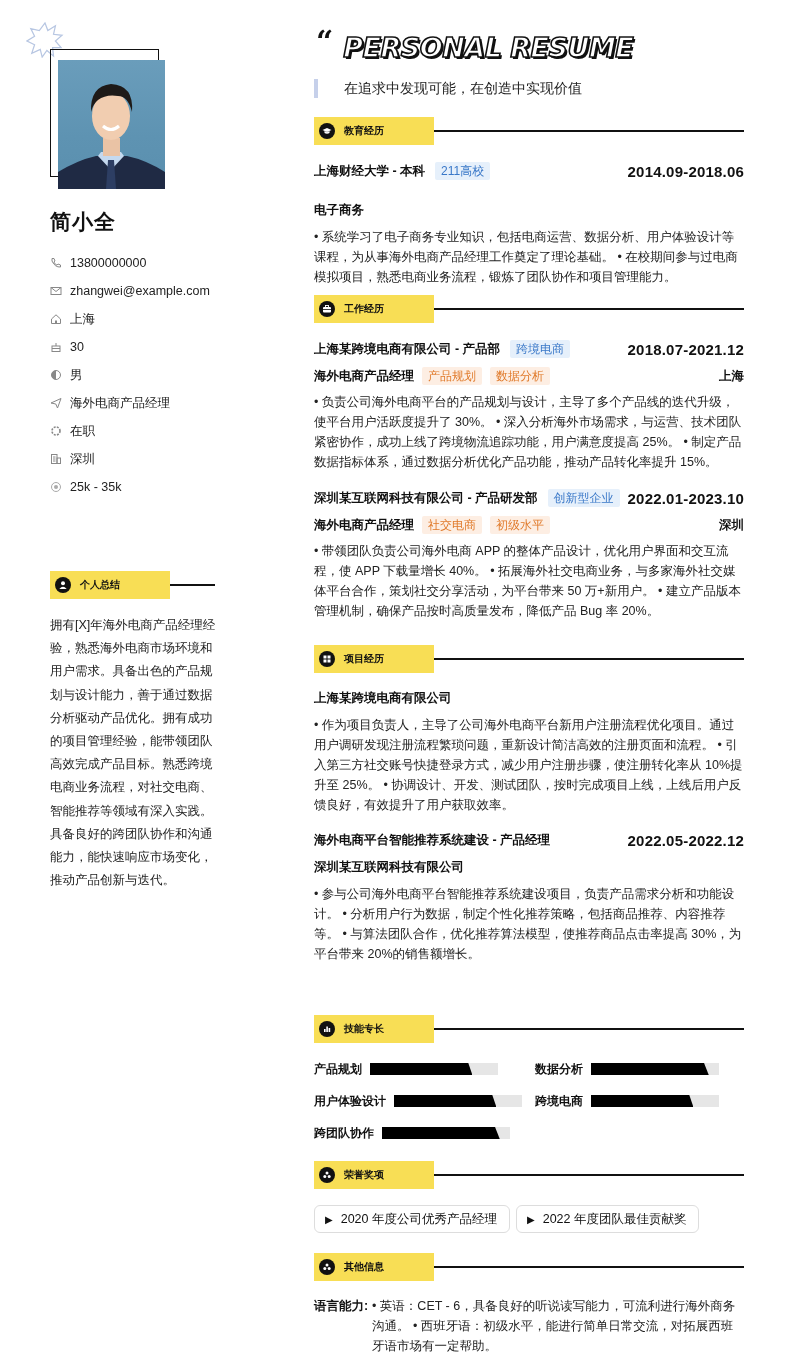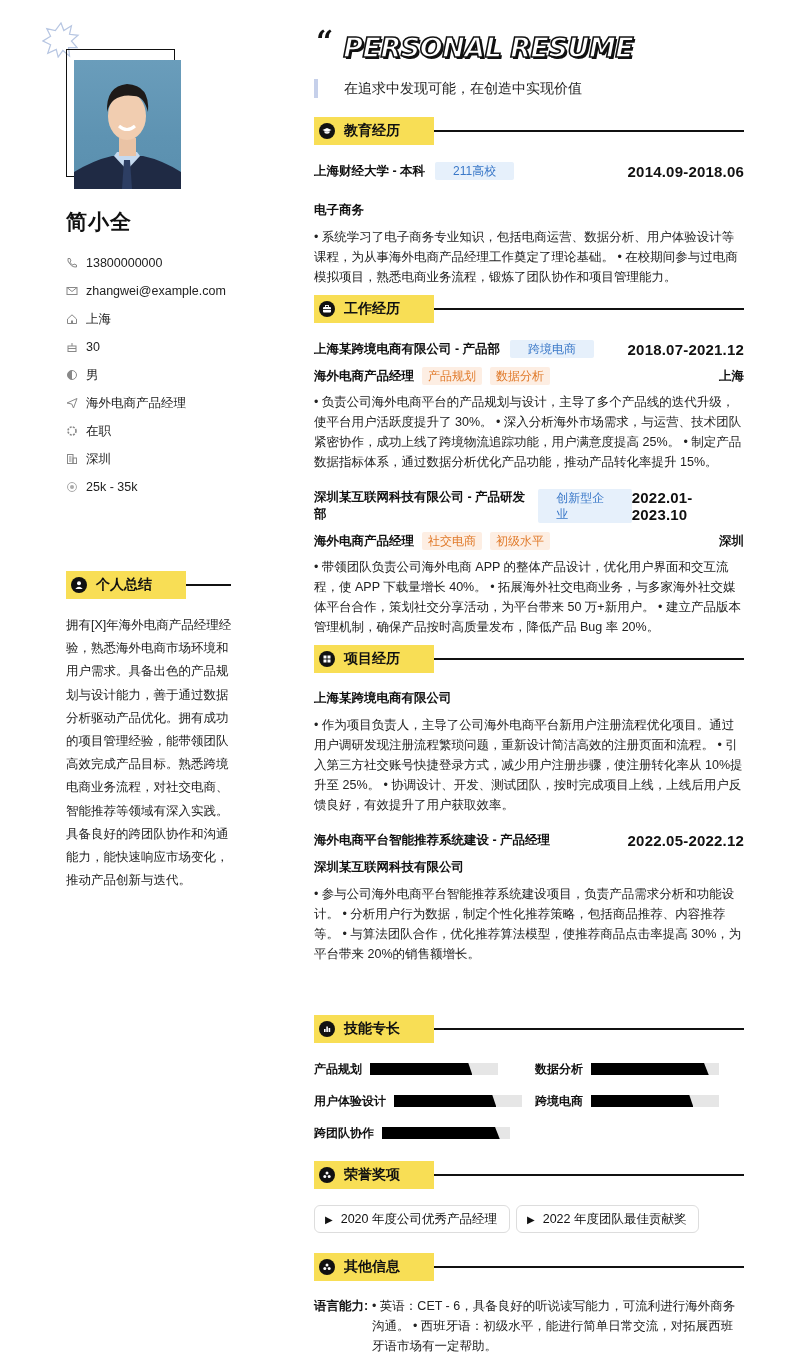--- a/index.html
+++ b/index.html
@@ -1,49 +1,49 @@
 <!DOCTYPE html>
 <html><head>
 <meta charset="utf-8">
 <style>
   * { box-sizing: border-box; margin: 0; padding: 0; }
   html, body { width: 794px; height: 1357px; background: #ffffff; overflow: hidden; }
   body { font-family: "Liberation Sans", "DejaVu Sans", sans-serif; color: #111; position: relative; }
 
   
-  .left { position: absolute; left: 16px; top: 0; width: 290px; height: 998px; }
+  .left { position: absolute; left: 0; top: 0; width: 290px; height: 998px; }
   .star { position: absolute; left: 26px; top: 22px; width: 38px; height: 36px; }
   .photo-frame { position: absolute; left: 50px; top: 49px; width: 108px; height: 128px; border: 1.5px solid #111; border-right: none; border-bottom: 1.5px solid #111; }
   .photo-frame::after { content: ""; position: absolute; right: -1px; top: -1px; width: 1.5px; height: 11px; background: #111; }
   .photo { position: absolute; left: 58px; top: 60px; width: 107px; height: 129px; background: linear-gradient(180deg, #6a9dbb 0%, #5e93b2 60%, #5a8fae 100%); overflow: hidden; }
   .name { position: absolute; left: 50px; top: 208px; font-size: 21px; font-weight: bold; letter-spacing: 1px; }
   .info-list { position: absolute; left: 50px; top: 249px; }
   .info-item { display: flex; align-items: center; height: 28px; font-size: 12.5px; color: #222; }
   .info-item .ic { width: 12px; height: 12px; margin-right: 8px; display: inline-flex; align-items: center; justify-content: center; color: #888; }
   .info-item svg { width: 12px; height: 12px; }
 
   .summary-head { position: absolute; left: 50px; top: 571px; display: flex; align-items: center; }
   .summary-text { position: absolute; left: 50px; top: 614px; width: 166px; font-size: 12.5px; line-height: 23.2px; color: #222; }
 
   
   .sec-head { display: flex; align-items: center; height: 28px; }
-  .sec-label { background: #f8de55; height: 28px; display: flex; align-items: center; padding-left: 5px; width: 120px; font-size: 14px; font-weight: bold; }
+  .sec-label { background: #f8de55; height: 28px; display: flex; align-items: center; padding-left: 5px; width: 120px; font-size: 10px; font-weight: bold; }
   .sec-label .ic { width: 16px; height: 16px; border-radius: 50%; background: #111; display: inline-flex; align-items: center; justify-content: center; margin-right: 9px; }
   .sec-label .ic svg { width: 10px; height: 10px; }
   .sec-line { flex: 1; height: 1.5px; background: #111; }
   .title-wrap { position: absolute; left: 316px; top: 28px; height: 42px; display: flex; align-items: flex-start; }
   .quote { font-family: "DejaVu Serif", serif; font-weight: bold; font-size: 30px; line-height: 28px; margin-right: 10px; color: #111; }
   .bubble-title { font-family: "DejaVu Sans", sans-serif; font-weight: bold; font-size: 27px; letter-spacing: -0.5px; color: #fff; -webkit-text-stroke: 1.6px #111; text-shadow: 2px 2px 0 #111; margin-top: 4px; font-style: italic; }
   .slogan { position: absolute; left: 314px; top: 79px; height: 19px; border-left: 4px solid #c6d0ea; padding-left: 26px; font-size: 14px; line-height: 19px; color: #222; }
 
   .sec { position: absolute; left: 314px; width: 430px; }
   .row-between { display: flex; justify-content: space-between; align-items: center; }
   .entry-title { font-size: 12.5px; font-weight: bold; display: flex; align-items: flex-end; }
   .entry-date { font-size: 15px; font-weight: bold; letter-spacing: 0.2px; }
-  .tag-blue { display: inline-block; background: #e6f0fb; color: #3a78c8; font-size: 12px; font-weight: normal; padding: 1px 18px; margin-left: 10px; border-radius: 2px; line-height: 16px; }
+  .tag-blue { display: inline-block; background: #e6f0fb; color: #3a78c8; font-size: 12px; font-weight: normal; padding: 1px 6px; margin-left: 10px; border-radius: 2px; line-height: 16px; }
   .tag-orange { display: inline-block; background: #fdeee3; color: #e07a2a; font-size: 12px; font-weight: normal; padding: 1px 6px; margin-left: 8px; border-radius: 2px; line-height: 16px; }
   .sub { font-size: 12.5px; font-weight: bold; }
   .desc { font-size: 12.5px; line-height: 20px; color: #222; }
 
   .skills { display: grid; grid-template-columns: 221px 209px; row-gap: 14px; }
   .skill { display: flex; align-items: center; height: 18px; font-size: 12px; font-weight: bold; }
   .skill-bar { position: relative; height: 12px; background: #e6e6e6; margin-left: 8px; }
   .skill-fill { position: absolute; left: 0; top: 0; height: 12px; background: #000; clip-path: polygon(0 0, 96% 0, 100% 100%, 0 100%); }
 
   .award { display: inline-flex; align-items: center; height: 28px; border: 1px solid #ddd; border-radius: 6px; padding: 0 12px 0 10px; font-size: 12.5px; margin-right: 6px; }

